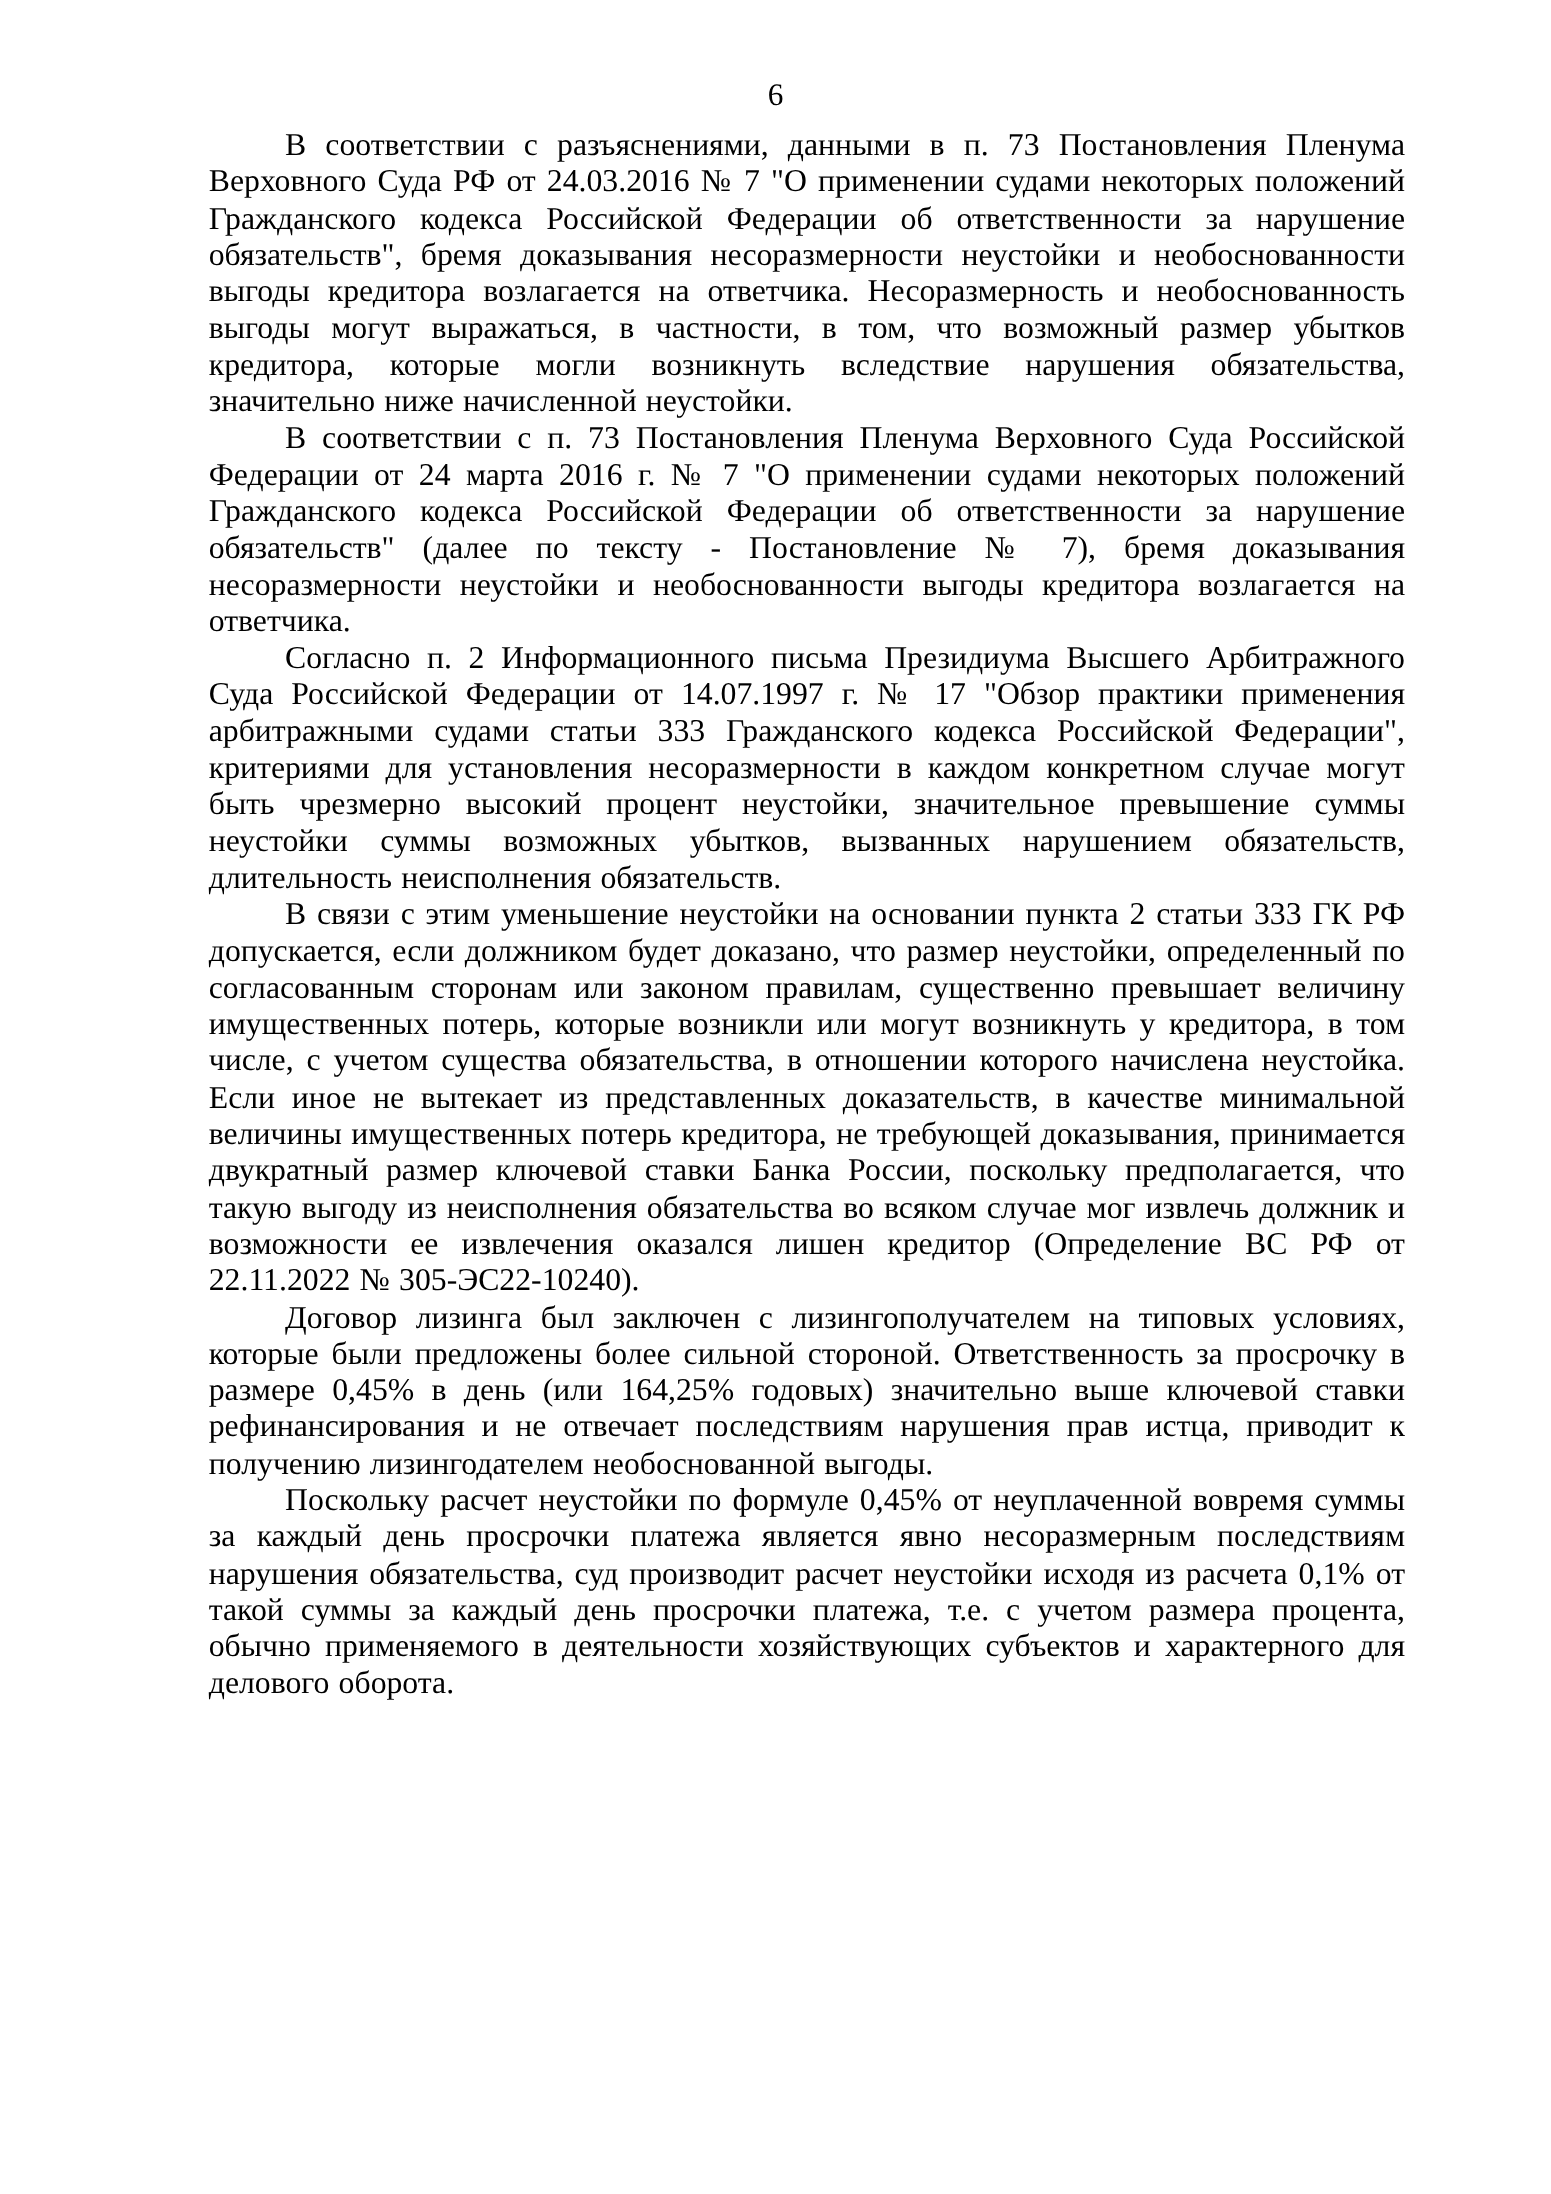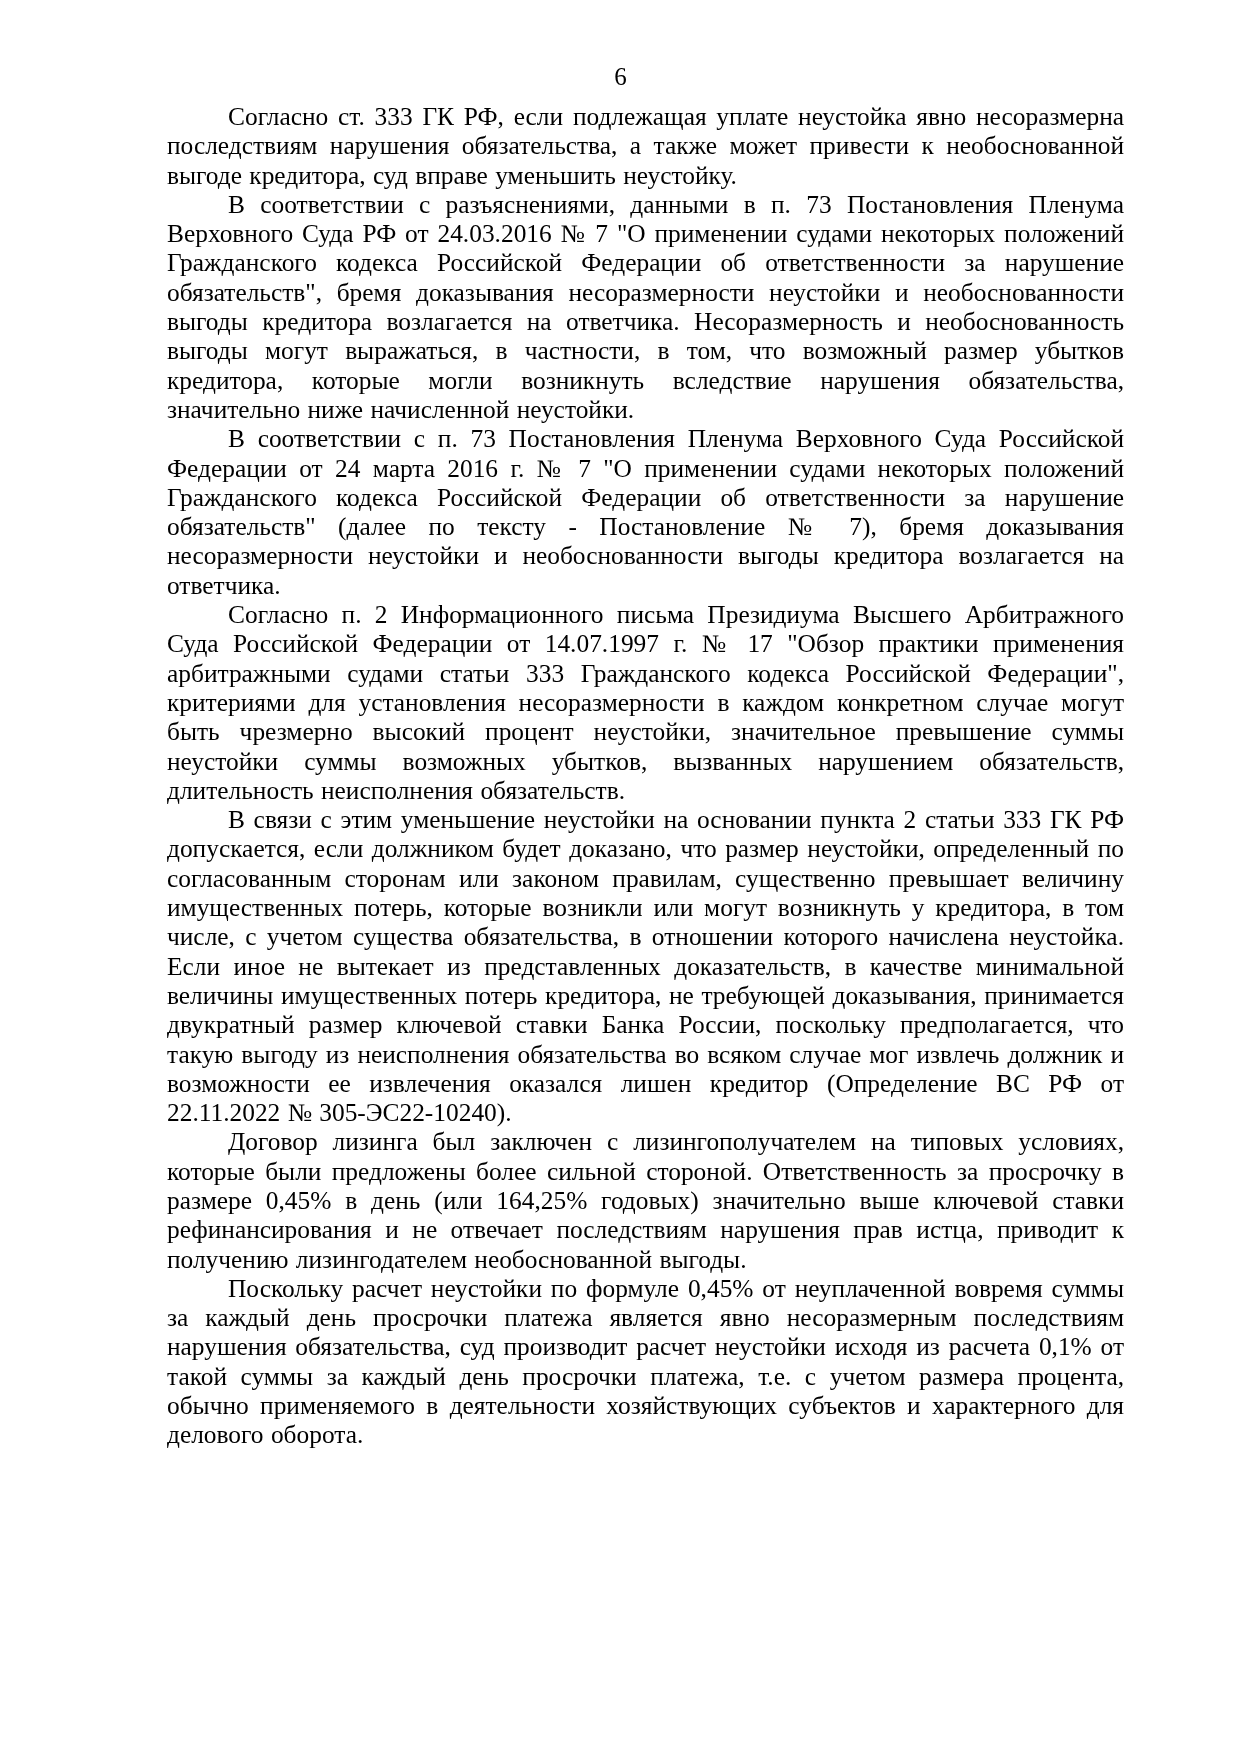--- a/index.html
+++ b/index.html
@@ -43,21 +43,20 @@
     padding: 0;
     text-indent: 61px;
   }
 </style>
 </head>
 <body>
 
 <div class="page">
   <div class="page-number">6</div>
   <div class="doc-body">
-    <p>Согласно ст. 333 ГК РФ, если подлежащая уплате неустойка явно несоразмерна последствиям нарушения обязательства, а также может привести к необоснованной выгоде кредитора, суд вправе уменьшить неустойку.</p>
     <p>В соответствии с разъяснениями, данными в п. 73 Постановления Пленума Верховного Суда РФ от 24.03.2016 № 7 "О применении судами некоторых положений Гражданского кодекса Российской Федерации об ответственности за нарушение обязательств", бремя доказывания несоразмерности неустойки и необоснованности выгоды кредитора возлагается на ответчика. Несоразмерность и необоснованность выгоды могут выражаться, в частности, в том, что возможный размер убытков кредитора, которые могли возникнуть вследствие нарушения обязательства, значительно ниже начисленной неустойки.</p>
     <p>В соответствии с п. 73 Постановления Пленума Верховного Суда Российской Федерации от 24 марта 2016 г. № 7 "О применении судами некоторых положений Гражданского кодекса Российской Федерации об ответственности за нарушение обязательств" (далее по тексту - Постановление № 7), бремя доказывания несоразмерности неустойки и необоснованности выгоды кредитора возлагается на ответчика.</p>
     <p>Согласно п. 2 Информационного письма Президиума Высшего Арбитражного Суда Российской Федерации от 14.07.1997 г. № 17 "Обзор практики применения арбитражными судами статьи 333 Гражданского кодекса Российской Федерации", критериями для установления несоразмерности в каждом конкретном случае могут быть чрезмерно высокий процент неустойки, значительное превышение суммы неустойки суммы возможных убытков, вызванных нарушением обязательств, длительность неисполнения обязательств.</p>
     <p>В связи с этим уменьшение неустойки на основании пункта 2 статьи 333 ГК РФ допускается, если должником будет доказано, что размер неустойки, определенный по согласованным сторонам или законом правилам, существенно превышает величину имущественных потерь, которые возникли или могут возникнуть у кредитора, в том числе, с учетом существа обязательства, в отношении которого начислена неустойка. Если иное не вытекает из представленных доказательств, в качестве минимальной величины имущественных потерь кредитора, не требующей доказывания, принимается двукратный размер ключевой ставки Банка России, поскольку предполагается, что такую выгоду из неисполнения обязательства во всяком случае мог извлечь должник и возможности ее извлечения оказался лишен кредитор (Определение ВС РФ от 22.11.2022 № 305-ЭС22-10240).</p>
     <p>Договор лизинга был заключен с лизингополучателем на типовых условиях, которые были предложены более сильной стороной. Ответственность за просрочку в размере 0,45% в день (или 164,25% годовых) значительно выше ключевой ставки рефинансирования и не отвечает последствиям нарушения прав истца, приводит к получению лизингодателем необоснованной выгоды.</p>
     <p>Поскольку расчет неустойки по формуле 0,45% от неуплаченной вовремя суммы за каждый день просрочки платежа является явно несоразмерным последствиям нарушения обязательства, суд производит расчет неустойки исходя из расчета 0,1% от такой суммы за каждый день просрочки платежа, т.е. с учетом размера процента, обычно применяемого в деятельности хозяйствующих субъектов и характерного для делового оборота.</p>
   </div>
 </div>
 
 </body></html>

